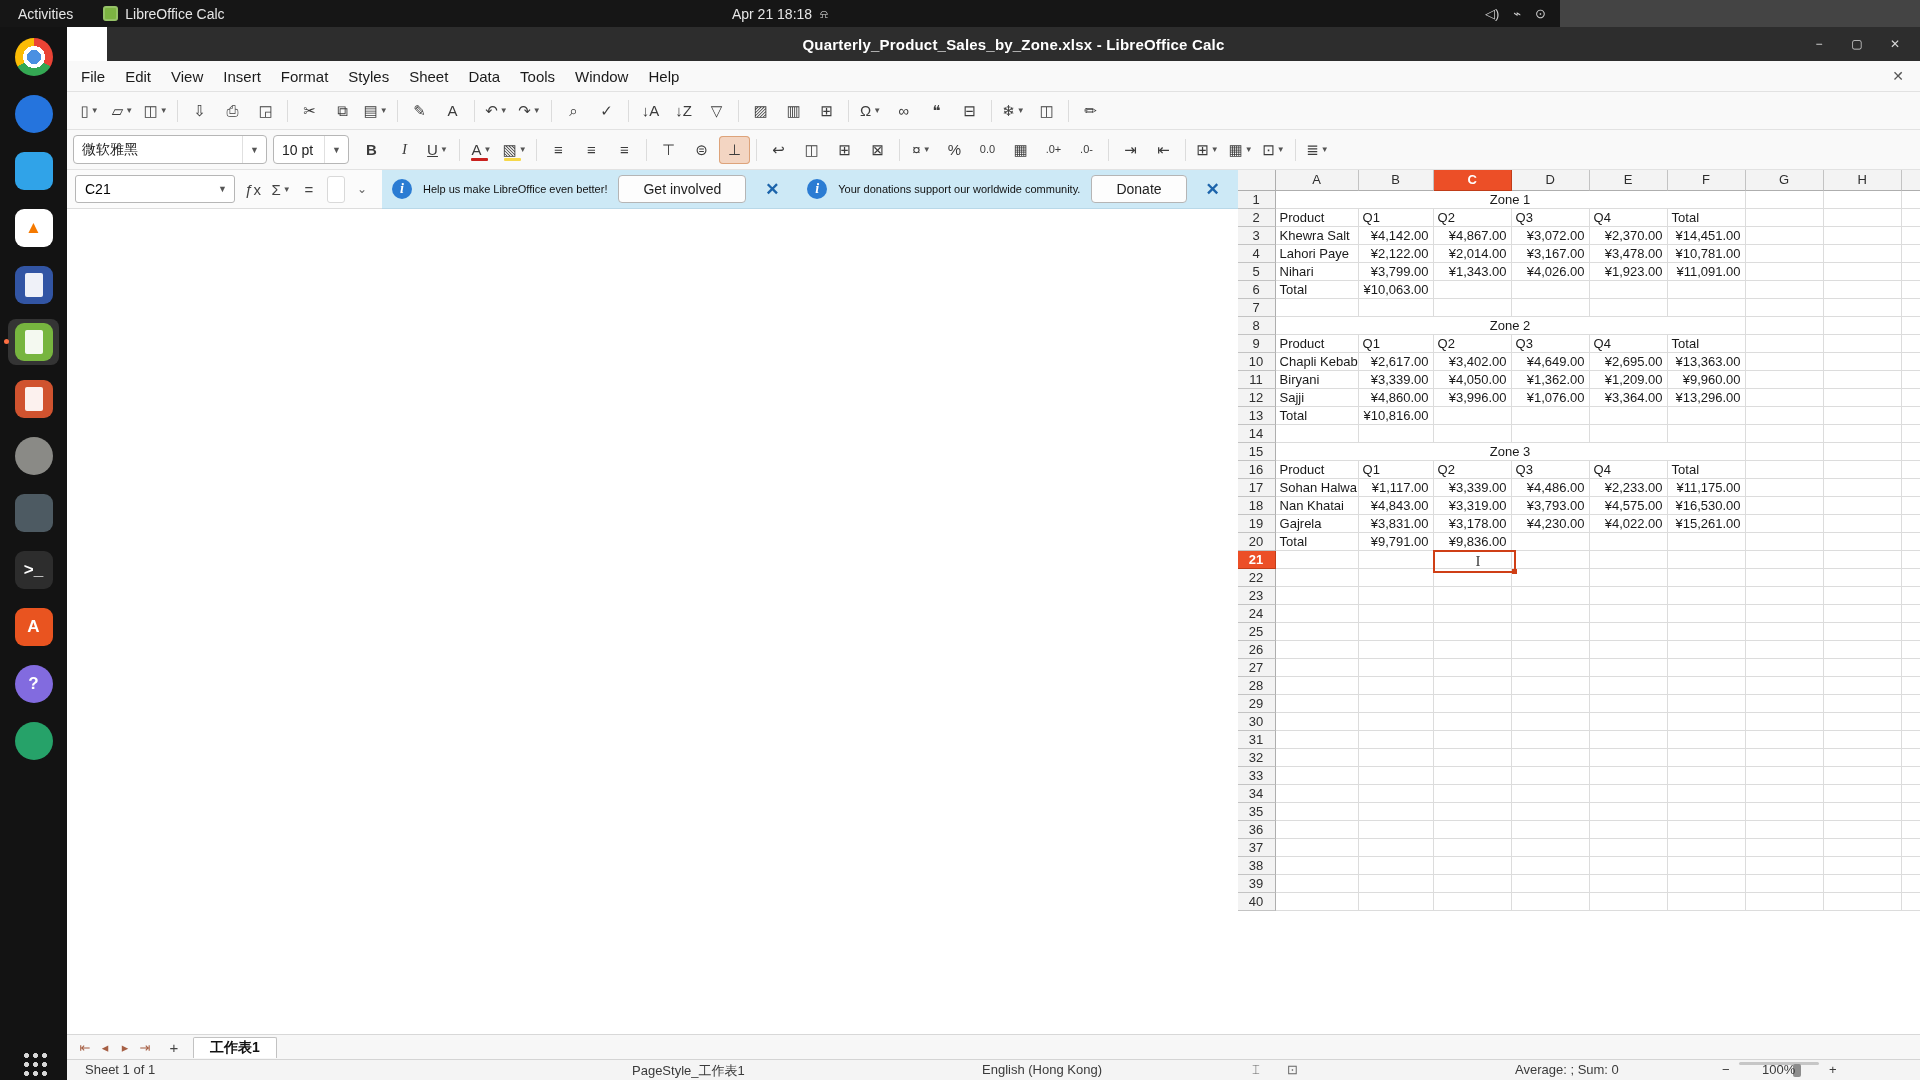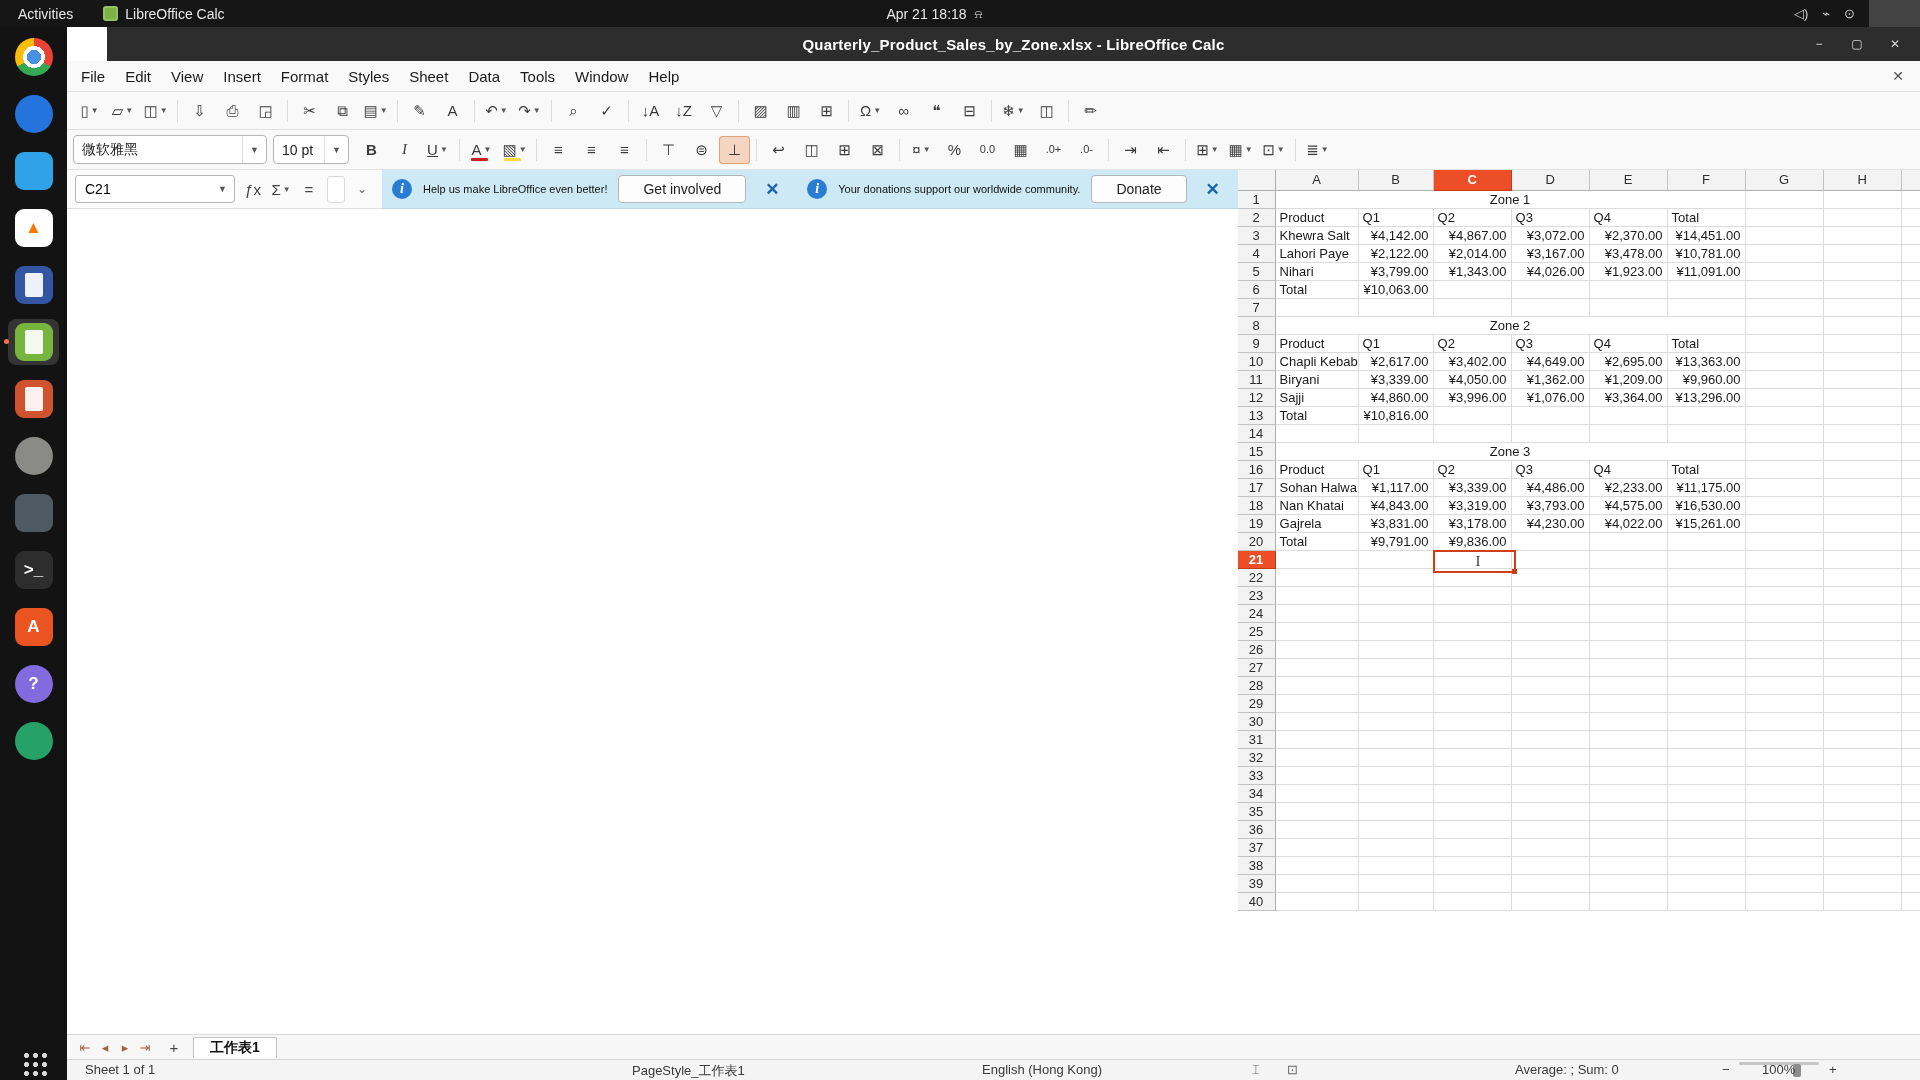--- a/index.html
+++ b/index.html
@@ -1,18 +1,18 @@
 <!DOCTYPE html>
 <html><head>
 <meta charset="utf-8">
 <style>
   html,body{margin:0;padding:0;width:1920px;height:1080px;overflow:hidden;
     font-family:"Liberation Sans",sans-serif;background:#444;}
   
-  .topbar{position:absolute;left:0;top:0;width:1869px;height:27px;background:#161616;
+  .topbar{position:absolute;left:0;top:0;width:1560px;height:27px;background:#161616;
     color:#e6e6e6;font-size:14px;display:flex;align-items:center;z-index:50;}
   .tb-activities{padding:0 18px;cursor:pointer;}
   .tb-app{display:flex;align-items:center;gap:7px;padding:0 12px;justify-content:space-between;}
   .tb-appicon{width:15px;height:15px;border-radius:3px;background:#7cb342;display:inline-block;
     box-shadow:inset 0 0 0 2px #fff3;}
   .tb-center{position:absolute;left:50%;transform:translateX(-50%);display:flex;gap:8px;align-items:center;}
   .tb-right{margin-left:auto;display:flex;gap:14px;align-items:center;padding-right:14px;color:#cfcfcf;font-size:13px;}
   
   .dock{position:absolute;left:0;top:27px;width:67px;height:1053px;background:rgba(18,18,18,.96);
     display:flex;flex-direction:column;align-items:center;padding-top:6px;gap:9px;z-index:40;}

